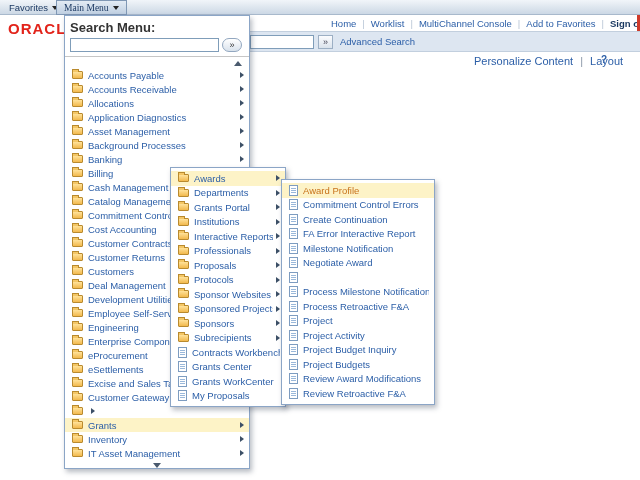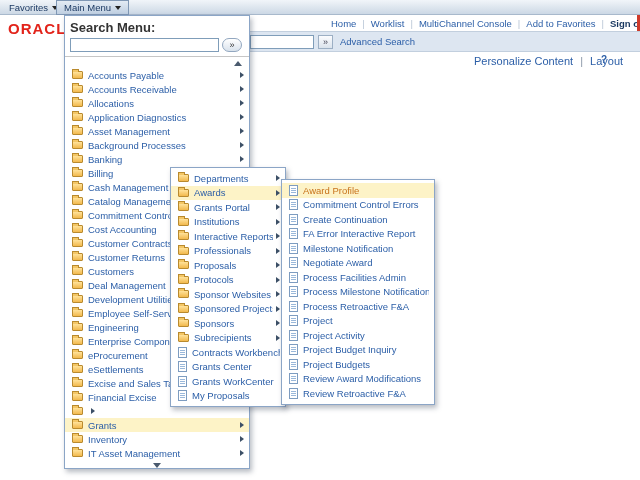--- a/index.html
+++ b/index.html
@@ -4,21 +4,21 @@
 <style>
   *{box-sizing:border-box;margin:0;padding:0;}
   body{margin:0;background:#fff;font-family:"Liberation Sans",sans-serif;}
   #screen{position:relative;width:640px;height:480px;background:#fff;overflow:hidden;font-family:"Liberation Sans",sans-serif;}
   a{text-decoration:none;color:var(--link-blue,#2b5ea7);cursor:pointer;}
 
   
   .topbar{position:absolute;top:0;left:0;width:100%;height:15px;background:linear-gradient(#f1f5f9,#ccd8e5);border-bottom:1px solid #a8b9cc;z-index:5;}
   .menu-trigger{position:absolute;top:0;height:15px;display:flex;align-items:center;font-size:9.5px;color:#1d3a63;padding:0 7px;cursor:pointer;}
   .menu-trigger.favorites{left:2px;}
-  .menu-trigger.mainmenu{left:56px;background:linear-gradient(#e3ebf4,#bfcfe1);border:1px solid #7f97b4;}
+  .menu-trigger.mainmenu{left:56px;background:linear-gradient(#e3ebf4,#bfcfe1);border:1px solid #7f97b4;font-family:Liberation Serif, serif;}
   .caret{margin-left:4px;width:0;height:0;border-top:4px solid #222;border-left:3px solid transparent;border-right:3px solid transparent;}
 
   
   .logo{position:absolute;top:20px;left:8px;font-size:15px;font-weight:bold;letter-spacing:1px;color:var(--logo-red,#e2231a);}
   .nav{position:absolute;top:18px;left:331px;display:flex;align-items:center;font-size:9.5px;white-space:nowrap;}
   .nav-list{display:contents;}
   .navlink+.navlink::before{content:"|";color:#b9c6d6;margin:0 6px;display:inline-block;}
   .signout::before{content:"|";color:#b9c6d6;margin:0 6px;font-weight:normal;display:inline-block;}
   .signout{font-weight:bold;color:#17365f;}
   .red-sliver{position:absolute;top:9px;right:0;width:3px;height:24px;background:#cf3a2a;}
@@ -237,21 +237,21 @@
           <span class="lbl">eSettlements</span>
         </div>
 
         <div class="mi has-arrow">
           <span class="icon ic-folder"></span>
           <span class="lbl">Excise and Sales Tax/VAT IND</span>
         </div>
 
         <div class="mi has-arrow">
           <span class="icon ic-folder"></span>
-          <span class="lbl">Financial Excise</span>
+          <span class="lbl">Customer Gateway</span>
         </div>
 
         <div class="mi has-arrow">
           <span class="icon ic-folder"></span>
         </div>
 
         <div class="mi has-arrow hl">
           <span class="icon ic-folder"></span>
           <span class="lbl">Grants</span>
         </div>
@@ -268,28 +268,28 @@
 
     </div>
     <div class="scroll-row down">
       <span class="tri-down"></span>
     </div>
   </div>
 
   <div class="panel sub" id="panel-grants">
     <div class="plist">
 
+        <div class="mi has-arrow hl">
+          <span class="icon ic-folder"></span>
+          <span class="lbl">Awards</span>
+        </div>
+
         <div class="mi has-arrow">
           <span class="icon ic-folder"></span>
           <span class="lbl">Departments</span>
-        </div>
-
-        <div class="mi has-arrow hl">
-          <span class="icon ic-folder"></span>
-          <span class="lbl">Awards</span>
         </div>
 
         <div class="mi has-arrow">
           <span class="icon ic-folder"></span>
           <span class="lbl">Grants Portal</span>
         </div>
 
         <div class="mi has-arrow">
           <span class="icon ic-folder"></span>
           <span class="lbl">Institutions</span>
@@ -386,21 +386,20 @@
           <span class="lbl">Milestone Notification</span>
         </div>
 
         <div class="mi">
           <span class="icon ic-doc"></span>
           <span class="lbl">Negotiate Award</span>
         </div>
 
         <div class="mi">
           <span class="icon ic-doc"></span>
-          <span class="lbl">Process Facilities Admin</span>
         </div>
 
         <div class="mi">
           <span class="icon ic-doc"></span>
           <span class="lbl">Process Milestone Notification</span>
         </div>
 
         <div class="mi">
           <span class="icon ic-doc"></span>
           <span class="lbl">Process Retroactive F&amp;A</span>

